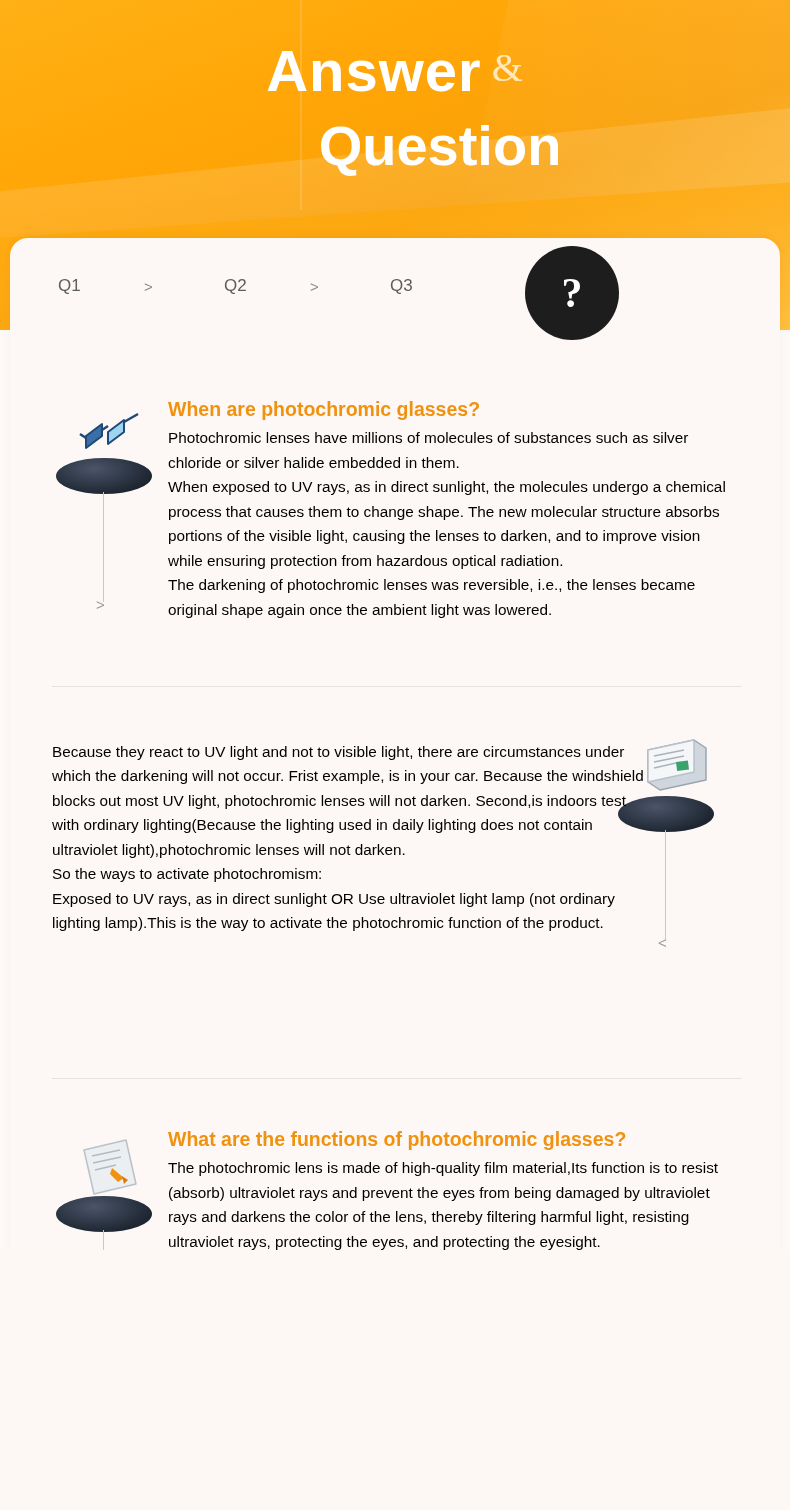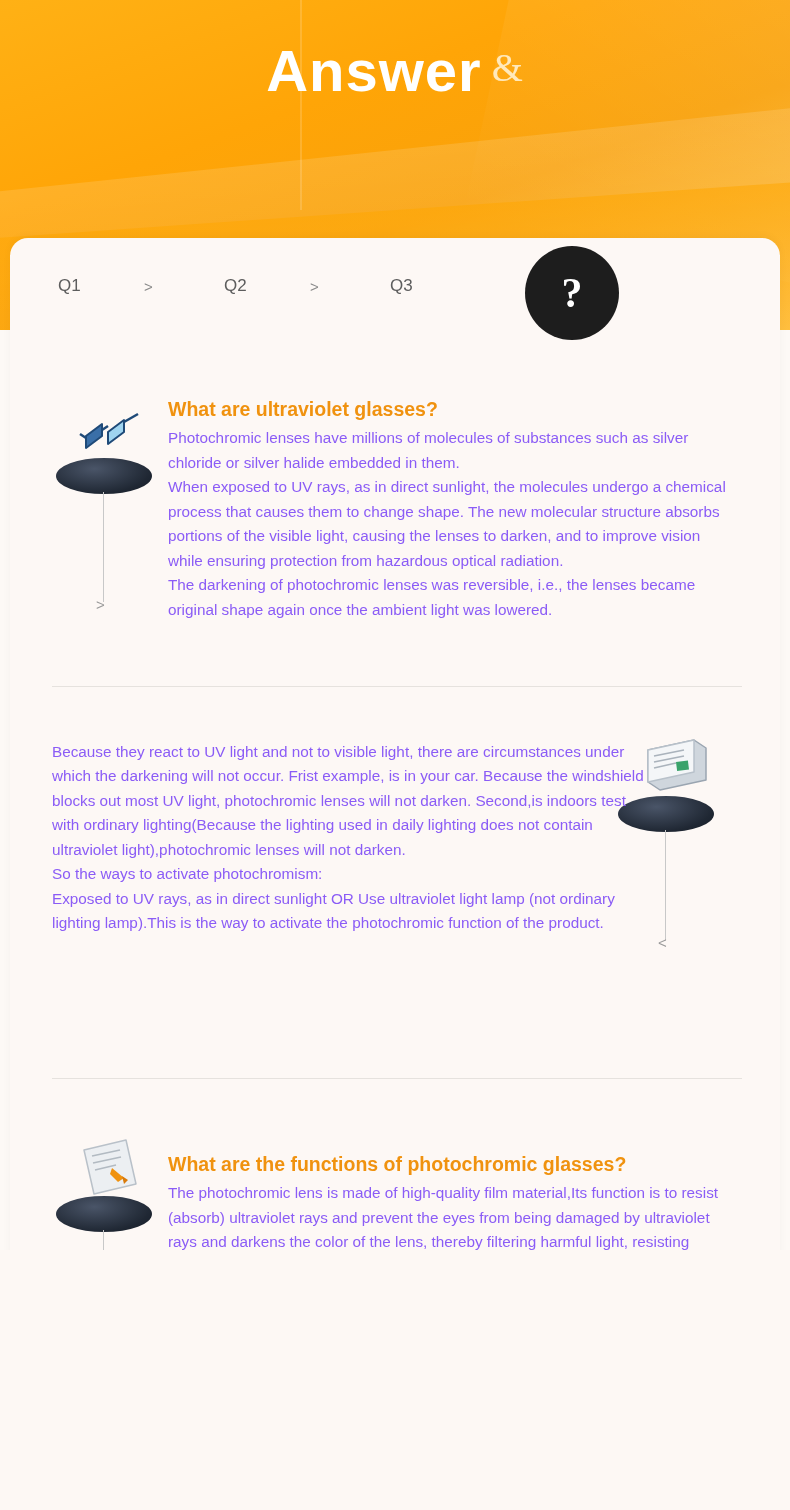--- a/index.html
+++ b/index.html
@@ -128,29 +128,29 @@
   .qa-2 { top: 498px; }
   .qa-3 { top: 888px; }
 
   .qa-title {
     color: #f0920f;
     font-size: 19.5px;
     font-weight: bold;
     line-height: 1.35;
   }
   .qa-body {
-    color: #8b5cf6;
+    color: #000000;
     font-size: 15.3px;
     line-height: 1.6;
     white-space: pre-line;
     margin-top: 4px;
   }
   .qa-1 .txt { position: absolute; left: 158px; top: 0; width: 565px; }
   .qa-2 .txt { position: absolute; left: 42px; top: 0; width: 600px; }
-  .qa-3 .txt { position: absolute; left: 158px; top: 0; width: 565px; margin-top: 25px; }
+  .qa-3 .txt { position: absolute; left: 158px; top: 0; width: 565px; }
 
   .divider {
     position: absolute;
     height: 1px;
     background: #e6e2de;
   }
   .div-1 { left: 42px; top: 448px; width: 690px; }
   .div-2 { left: 42px; top: 840px; width: 690px; }
   .div-3 { left: 42px; top: 1108px; width: 690px; }
 
@@ -227,20 +227,21 @@
 
   <div class="hero">
     <div class="corner"></div>
     <div class="edge"></div>
     <div class="band-a"></div>
     <div class="band-b"></div>
     <div class="hero-title-wrap">
       <div class="hero-line1">
         <span>Answer</span><span class="amp">&amp;</span>
       </div>
+      <div class="hero-line2">Question</div>
     </div>
   </div>
 
   <div class="card">
 
     <div class="qnav">
       <span class="q">Q1</span>
       <span class="sep">&gt;</span>
       <span class="q">Q2</span>
       <span class="sep">&gt;</span>
@@ -255,21 +256,21 @@
           <path d="M30 26 L46 14 L46 26 L30 38 Z" fill="#9fd4f0" stroke="#1f4a78" stroke-width="2" stroke-linejoin="round"></path>
           <path d="M24 24 L30 20" stroke="#1f4a78" stroke-width="2.5"></path>
           <path d="M46 16 L60 8" stroke="#1f4a78" stroke-width="2.5"></path>
           <path d="M8 32 L2 28" stroke="#1f4a78" stroke-width="2.5"></path>
         </svg>
         <div class="disc"></div>
         <div class="stem"></div>
         <div class="arrow">&gt;</div>
       </div>
       <div class="txt">
-        <div class="qa-title">What are ultraviolet glasses?</div>
+        <div class="qa-title">When are photochromic glasses?</div>
         <div class="qa-body">Photochromic lenses have millions of molecules of substances such as silver chloride or silver halide embedded in them.
 When exposed to UV rays, as in direct sunlight, the molecules undergo a chemical process that causes them to change shape. The new molecular structure absorbs portions of the visible light, causing the lenses to darken, and to improve vision while ensuring protection from hazardous optical radiation.
 The darkening of photochromic lenses was reversible, i.e., the lenses became  original shape again once the ambient light was lowered.</div>
       </div>
     </div>
 
     <div class="divider div-1"></div>
 
     <div class="qa qa-2">
       <div class="podium p2">

